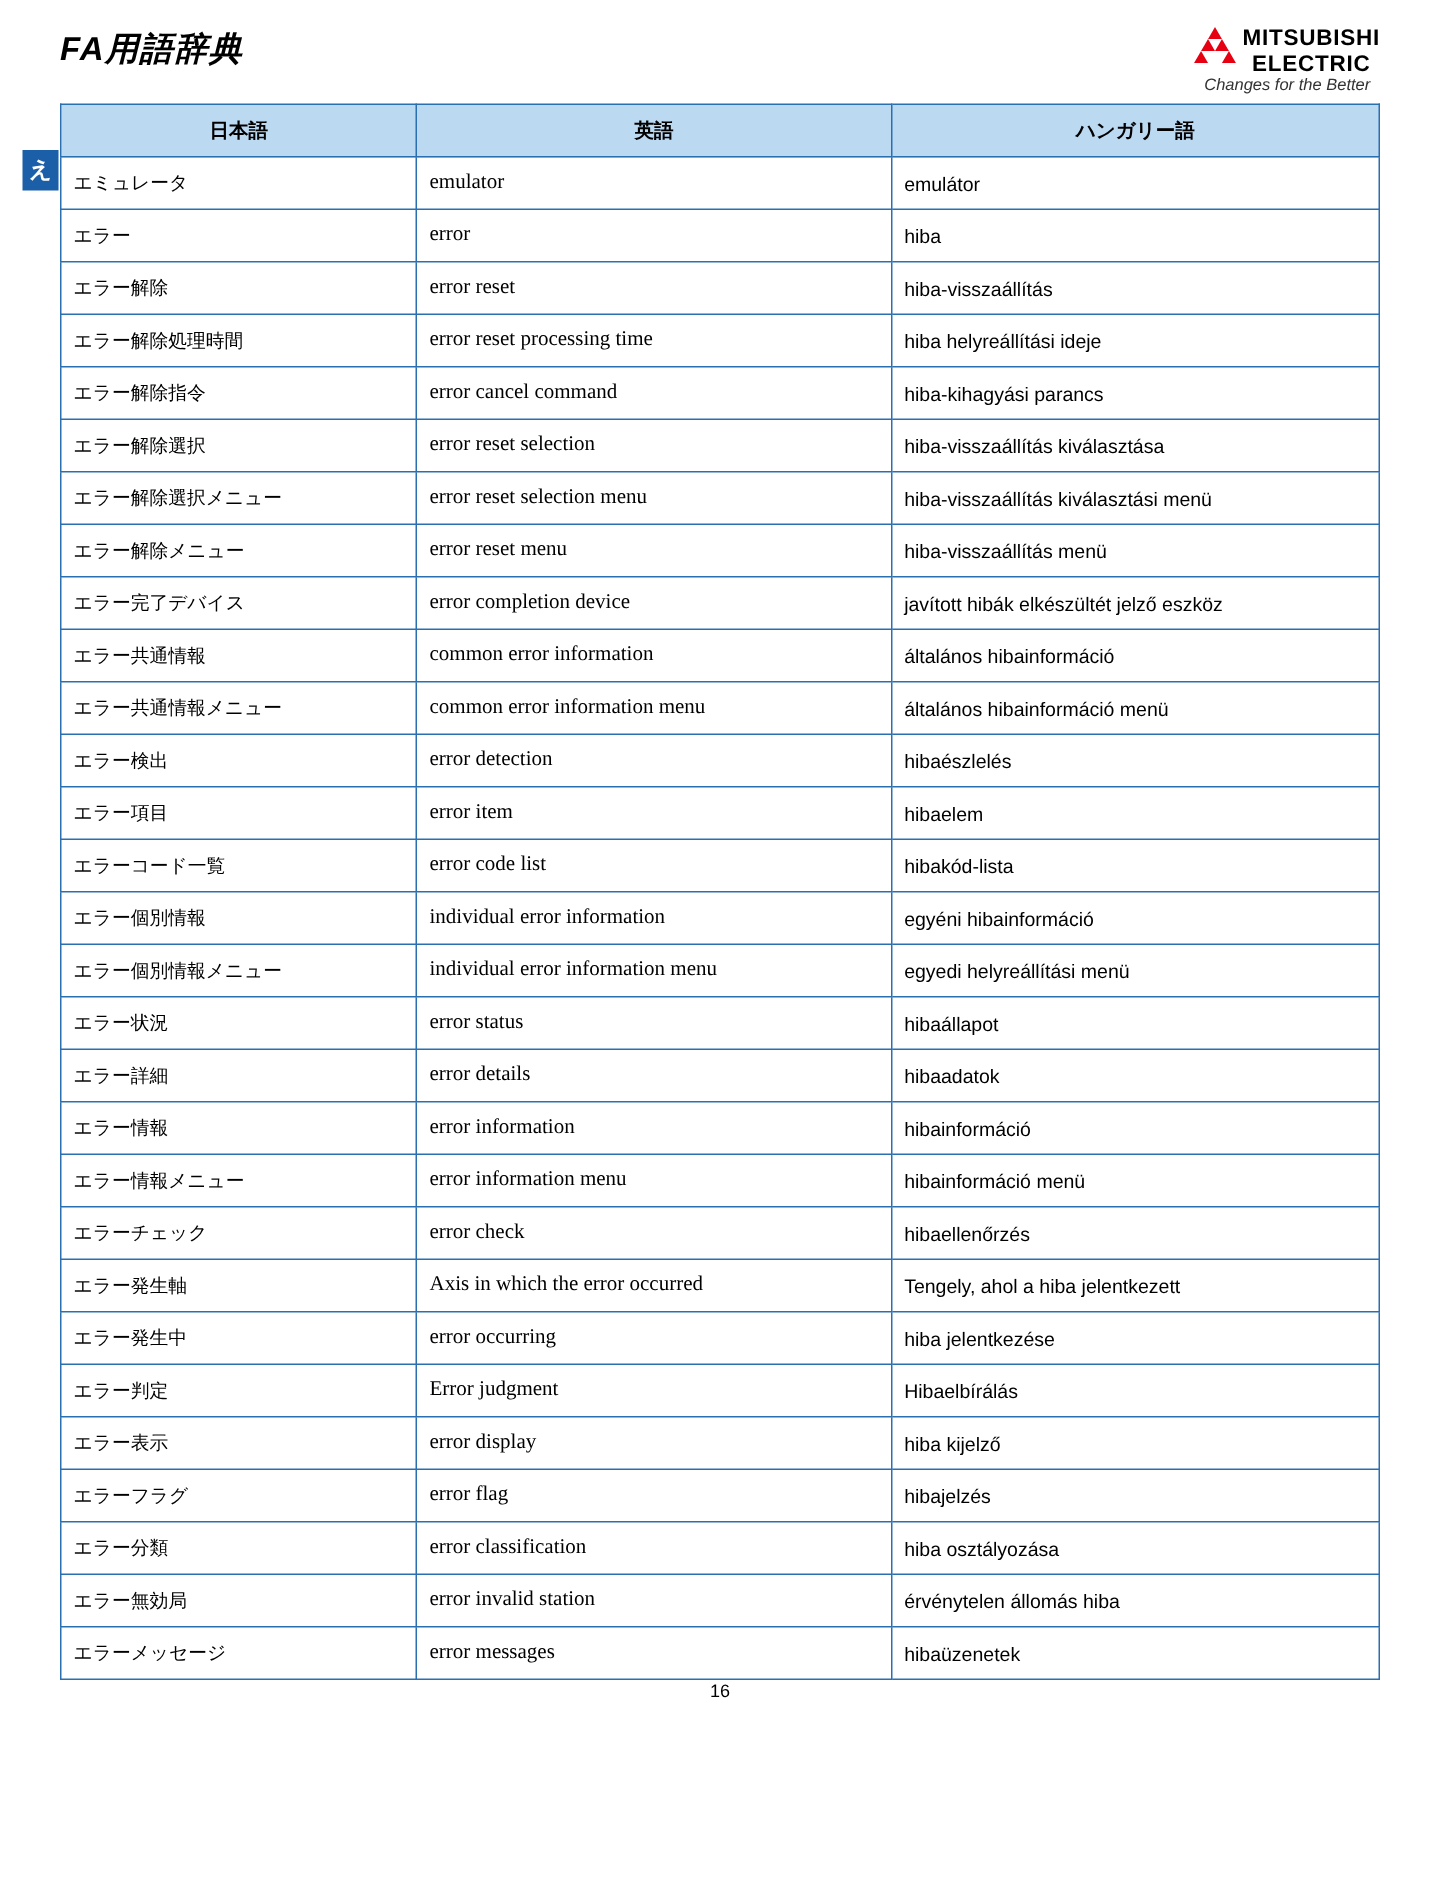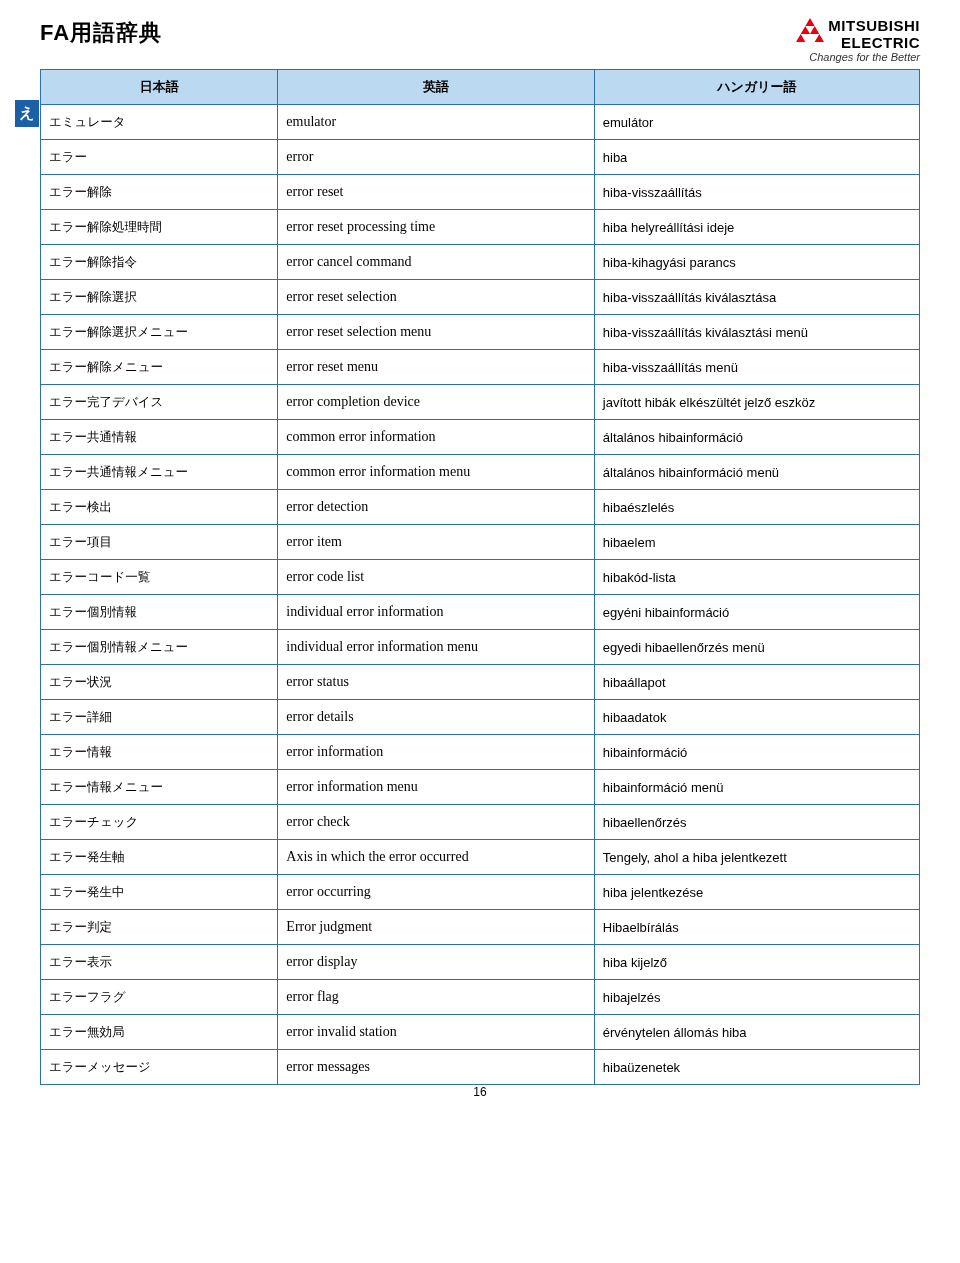--- a/index.html
+++ b/index.html
@@ -17,25 +17,26 @@
   }
   .header {
     display: flex;
     justify-content: space-between;
     align-items: flex-start;
     margin-bottom: 4px;
   }
   .title {
     font-size: 22px;
     font-weight: bold;
+    font-style: italic;
     letter-spacing: 1px;
     text-align: center;
   }
   .logo-block {
-    text-align: right;
+    text-align: center;
     line-height: 1.1;
   }
   .logo-row {
     display: flex;
     align-items: flex-start;
     gap: 4px;
     justify-content: flex-end;
   }
   .logo-svg {
     width: 28px;
@@ -210,21 +211,21 @@
             <td class="hu">hibakód-lista</td>
           </tr>
           <tr>
             <td class="jp">エラー個別情報</td>
             <td class="en">individual error information</td>
             <td class="hu">egyéni hibainformáció</td>
           </tr>
           <tr>
             <td class="jp">エラー個別情報メニュー</td>
             <td class="en">individual error information menu</td>
-            <td class="hu">egyedi hibaellenőrzés menü</td>
+            <td class="hu">egyedi helyreállítási menü</td>
           </tr>
           <tr>
             <td class="jp">エラー状況</td>
             <td class="en">error status</td>
             <td class="hu">hibaállapot</td>
           </tr>
           <tr>
             <td class="jp">エラー詳細</td>
             <td class="en">error details</td>
             <td class="hu">hibaadatok</td>
@@ -263,20 +264,25 @@
             <td class="jp">エラー表示</td>
             <td class="en">error display</td>
             <td class="hu">hiba kijelző</td>
           </tr>
           <tr>
             <td class="jp">エラーフラグ</td>
             <td class="en">error flag</td>
             <td class="hu">hibajelzés</td>
           </tr>
           <tr>
+            <td class="jp">エラー分類</td>
+            <td class="en">error classification</td>
+            <td class="hu">hiba osztályozása</td>
+          </tr>
+          <tr>
             <td class="jp">エラー無効局</td>
             <td class="en">error invalid station</td>
             <td class="hu">érvénytelen állomás hiba</td>
           </tr>
           <tr>
             <td class="jp">エラーメッセージ</td>
             <td class="en">error messages</td>
             <td class="hu">hibaüzenetek</td>
           </tr>
         </tbody>

